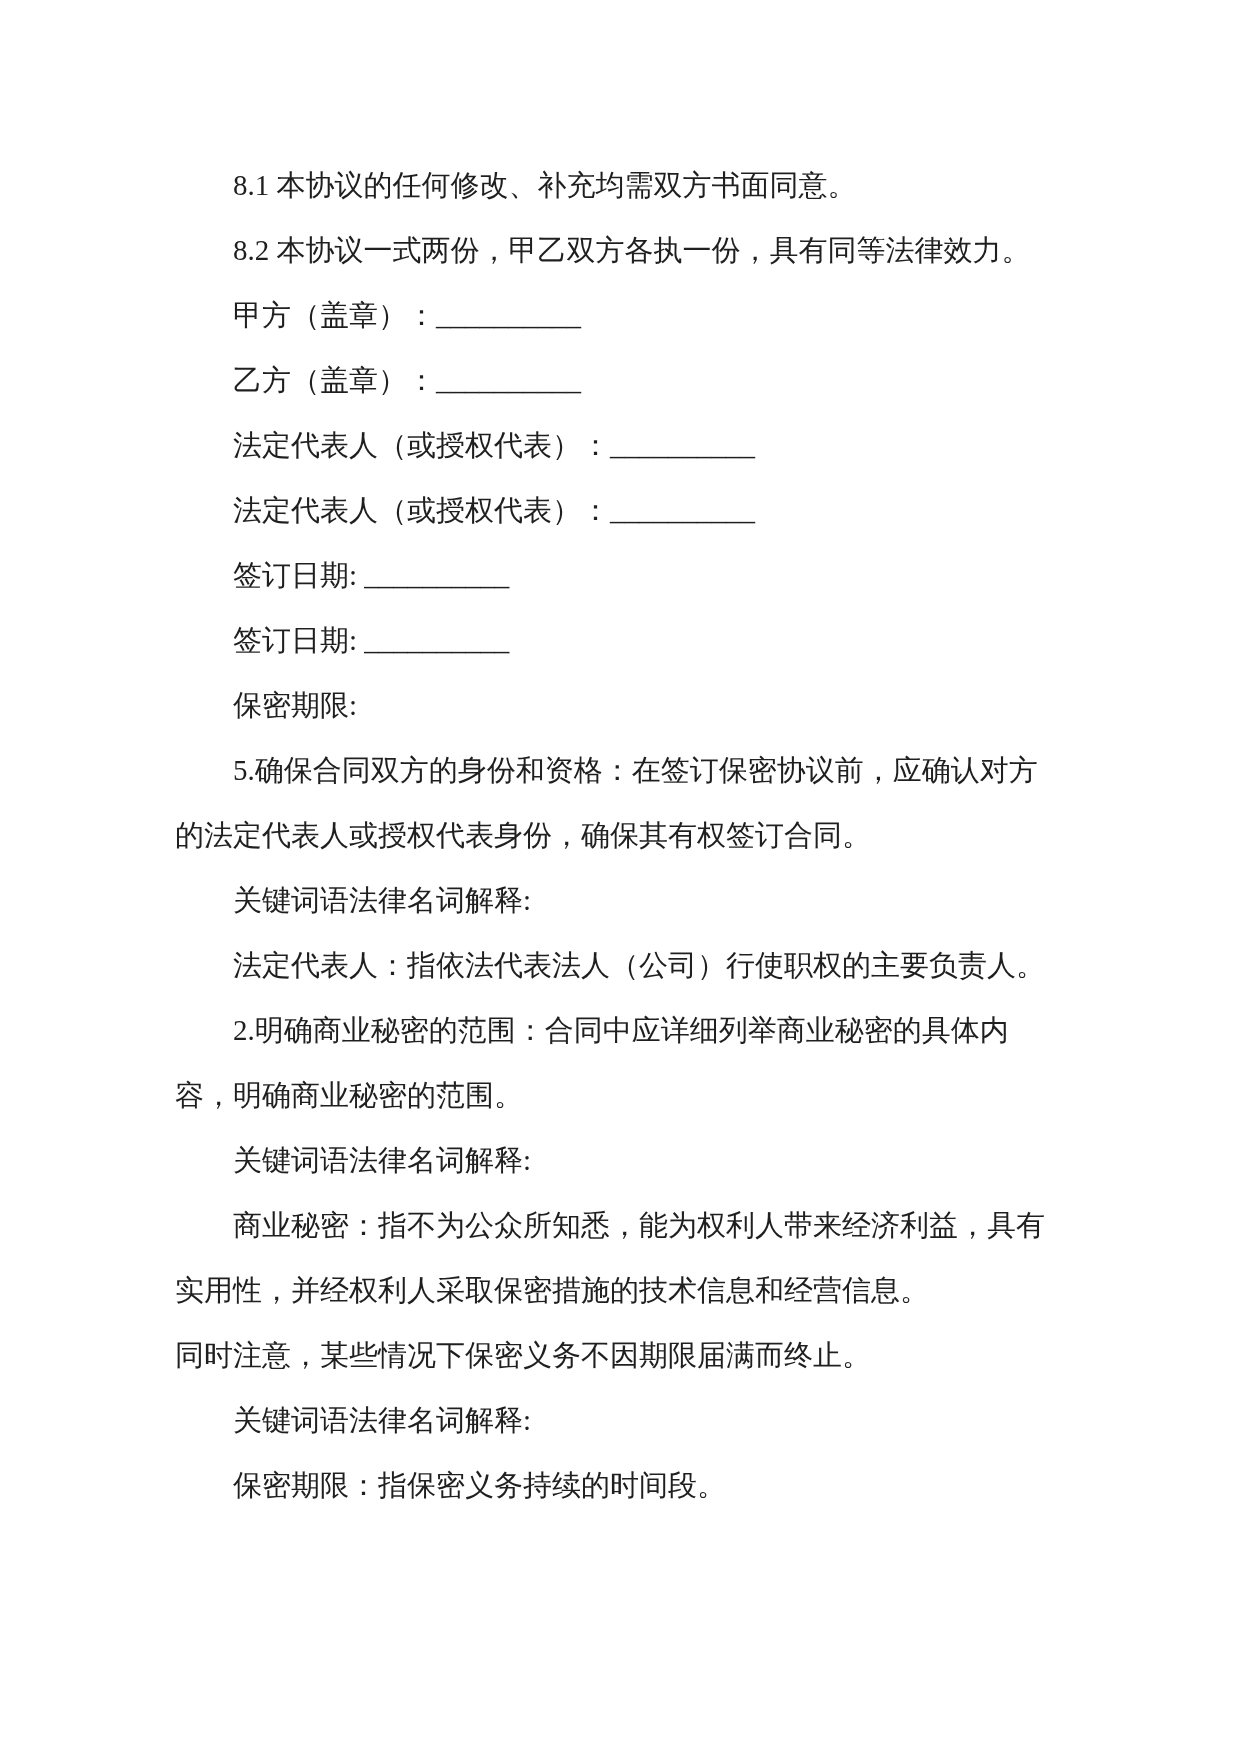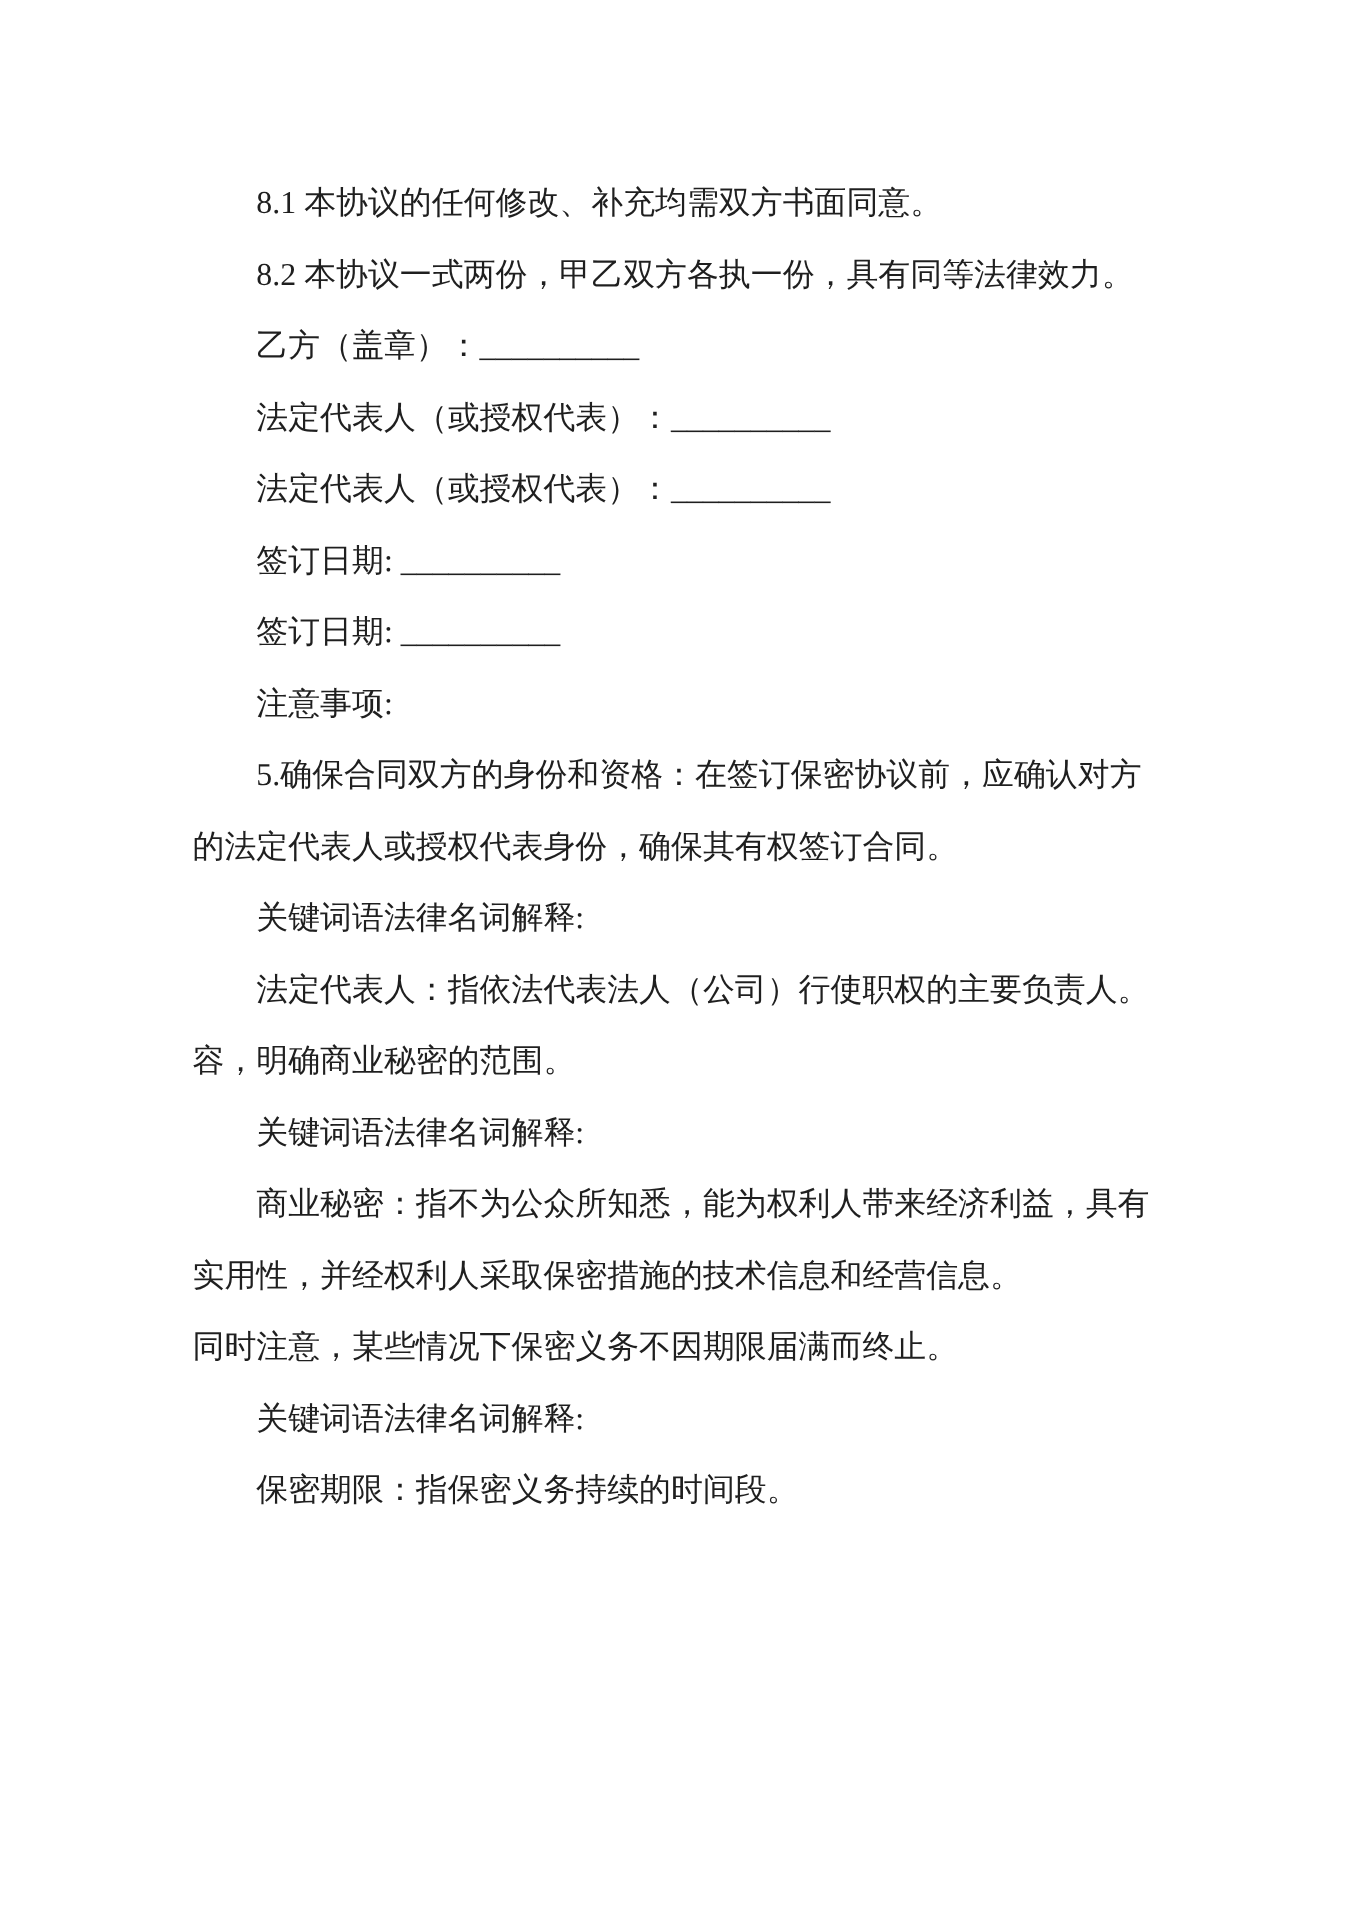--- a/index.html
+++ b/index.html
@@ -31,30 +31,32 @@
   .indent {
     text-indent: 58px;
   }
 </style>
 </head>
 <body>
 
 <div class="page">
   <p class="line indent">8.1 本协议的任何修改、补充均需双方书面同意。</p>
   <p class="line indent">8.2 本协议一式两份，甲乙双方各执一份，具有同等法律效力。</p>
+  <p class="line indent">甲方（盖章）：__________</p>
   <p class="line indent">乙方（盖章）：__________</p>
   <p class="line indent">法定代表人（或授权代表）：__________</p>
   <p class="line indent">法定代表人（或授权代表）：__________</p>
   <p class="line indent">签订日期: __________</p>
   <p class="line indent">签订日期: __________</p>
-  <p class="line indent">注意事项:</p>
+  <p class="line indent">保密期限:</p>
   <p class="line indent">5.确保合同双方的身份和资格：在签订保密协议前，应确认对方</p>
   <p class="line">的法定代表人或授权代表身份，确保其有权签订合同。</p>
   <p class="line indent">关键词语法律名词解释:</p>
   <p class="line indent">法定代表人：指依法代表法人（公司）行使职权的主要负责人。</p>
+  <p class="line indent">2.明确商业秘密的范围：合同中应详细列举商业秘密的具体内</p>
   <p class="line">容，明确商业秘密的范围。</p>
   <p class="line indent">关键词语法律名词解释:</p>
   <p class="line indent">商业秘密：指不为公众所知悉，能为权利人带来经济利益，具有</p>
   <p class="line">实用性，并经权利人采取保密措施的技术信息和经营信息。</p>
   <p class="line">同时注意，某些情况下保密义务不因期限届满而终止。</p>
   <p class="line indent">关键词语法律名词解释:</p>
   <p class="line indent">保密期限：指保密义务持续的时间段。</p>
 </div>
 
 </body></html>

